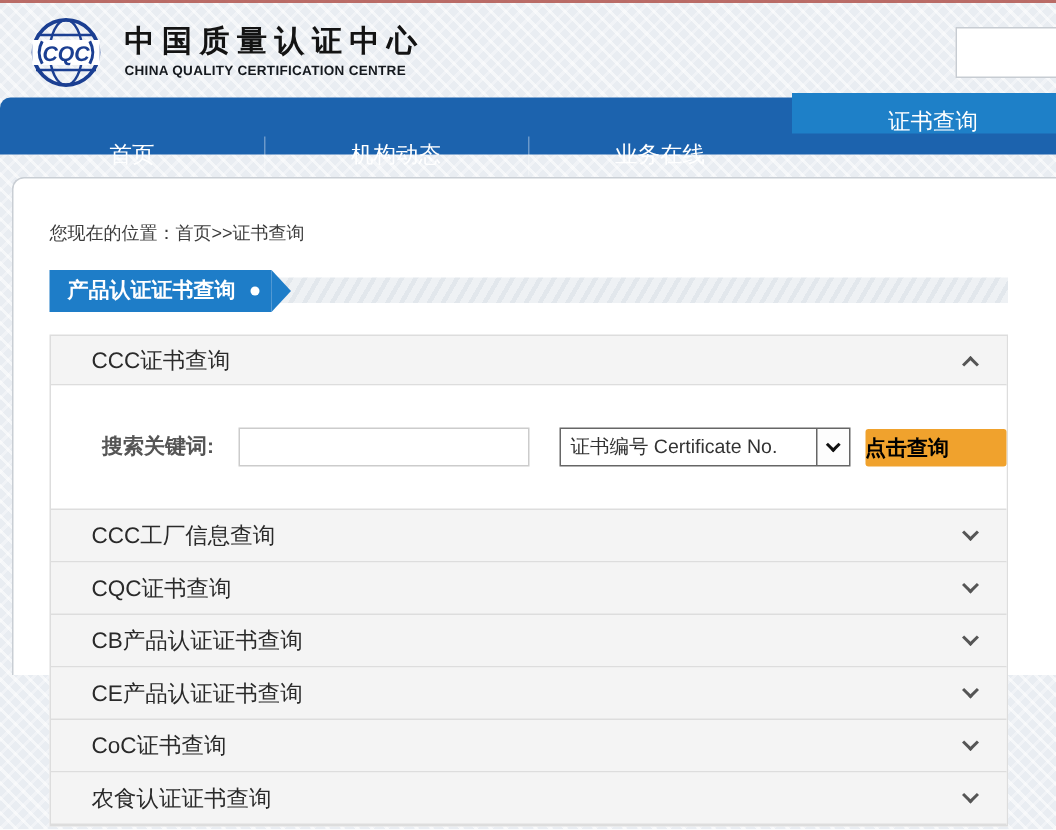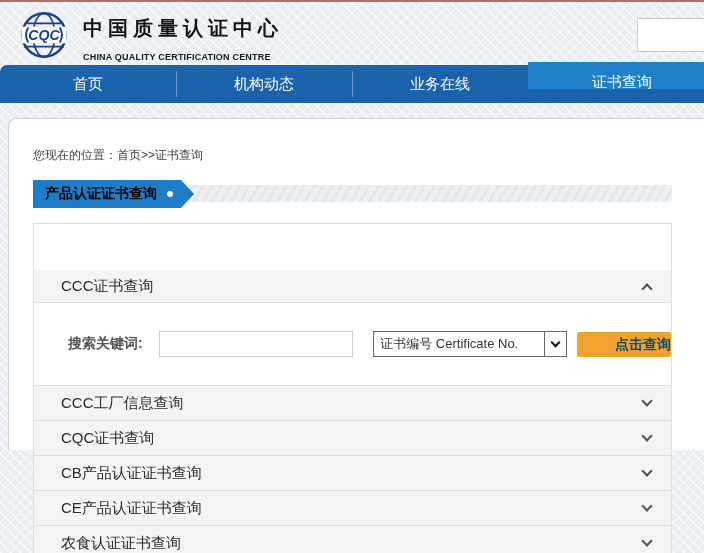--- a/index.html
+++ b/index.html
@@ -14,72 +14,72 @@
     background-image:
       repeating-linear-gradient(45deg, rgba(255,255,255,.55) 0 2px, transparent 2px 7px),
       repeating-linear-gradient(-45deg, rgba(255,255,255,.35) 0 2px, transparent 2px 7px);}
   .top-line{position:absolute;left:0;top:0;width:704px;height:2px;background:var(--top-line);opacity:.85;}
 
   
   .logo-wrap{position:absolute;left:19px;top:10px;display:flex;align-items:flex-start;cursor:pointer;}
   .logo-svg{width:50px;height:50px;display:block;}
   .brand{margin-left:14px;padding-top:6px;}
   .brand-title{font-size:20px;font-weight:600;color:#131313;letter-spacing:5px;line-height:24px;white-space:nowrap;}
-  .brand-sub{font-size:9px;font-weight:bold;color:#15191e;letter-spacing:.2px;margin-top:12px;white-space:nowrap;}
+  .brand-sub{font-size:9px;font-weight:bold;color:#15191e;letter-spacing:.2px;margin-top:2px;white-space:nowrap;}
   .hdr-search{position:absolute;left:637px;top:18px;width:75px;height:34px;background:#fff;border:1px solid #c7ccd2;}
 
   
   .nav{position:absolute;left:0;top:65px;width:704px;height:38px;background:var(--nav-blue);
        border-top-left-radius:7px;display:flex;}
   .nav-item{position:relative;width:176px;height:38px;line-height:38px;text-align:center;
-       color:#fff;font-size:15px;cursor:pointer;}
+       color:#fff;font-size:15px;cursor:pointer;margin-top:20px;}
   .nav-item + .nav-item::before{content:"";position:absolute;left:0;top:6px;height:26px;width:1px;background:rgba(255,255,255,.35);}
   .nav-item.active{background:var(--nav-active-blue);height:27px;line-height:40px;margin-top:-3px;padding-left:12px;}
   .nav-item.active::before{display:none;}
 
   
   .panel{position:absolute;left:8px;top:118px;width:696px;height:332px;background:#fff;
      border-top:1px solid #c9ced4;border-left:1px solid #c9ced4;border-top-left-radius:8px;}
   .breadcrumb{position:absolute;left:24px;top:28px;font-size:12px;color:#3c3c3c;white-space:nowrap;}
 
   
   .banner-track{position:absolute;left:150px;top:66px;width:513px;height:17px;
      background:repeating-linear-gradient(120deg,#eef1f4 0 5px,#e2e7ec 5px 8px);}
   .banner{position:absolute;left:24px;top:61px;height:28px;display:flex;align-items:stretch;}
-  .banner-box{background:var(--banner-blue);color:#000000;font-size:14px;font-weight:bold;
+  .banner-box{background:var(--banner-blue);color:#ffffff;font-size:14px;font-weight:bold;
      display:flex;align-items:center;padding:0 6px 0 12px;white-space:nowrap;text-align:center;}
   .banner-dot{width:6px;height:6px;border-radius:50%;background:#fff;margin-left:10px;margin-right:2px;}
   .banner-tip{width:0;height:0;border-top:14px solid transparent;border-bottom:14px solid transparent;
      border-left:13px solid var(--banner-blue);}
 
   
   .accordion{position:absolute;left:24px;top:104px;width:639px;border:1px solid var(--border-gray);background:#fff;}
   .acc-header{height:33px;background:var(--section-bg);border-bottom:1px solid var(--border-gray);
-     display:flex;align-items:center;padding:0 20px 0 27px;cursor:pointer;margin-top:46px;}
+     display:flex;align-items:center;padding:0 20px 0 27px;cursor:pointer;}
   .acc-row{height:35px;background:var(--section-bg);border-bottom:1px solid var(--border-gray);
      display:flex;align-items:center;padding:0 20px 0 27px;cursor:pointer;}
   .acc-row:last-child{border-bottom:1px solid var(--border-gray);}
   .acc-label{font-size:15px;color:#2a2a2a;flex:1;white-space:nowrap;}
   .chev{width:8px;height:8px;border-right:2px solid #555;border-bottom:2px solid #555;flex:none;}
   .chev.up{transform:rotate(-135deg);margin-top:5px;}
   .chev.down{transform:rotate(45deg);margin-top:-4px;}
 
   
   .acc-body{height:83px;background:#fff;border-bottom:1px solid var(--border-gray);
      display:flex;align-items:center;padding-left:34px;}
   .form-label{font-size:14px;font-weight:bold;color:#555;white-space:nowrap;}
   .kw-input{width:196px;height:26px;border:1px solid #ccc;background:#fff;margin-left:16px;
      font-size:13px;color:#333;padding:0 6px;outline:none;}
   .sel{width:195px;height:26px;border:1px solid #666;background:#fff;margin-left:20px;
      display:flex;align-items:center;cursor:pointer;}
   .sel-text{flex:1;font-size:13px;color:#333;padding:0 6px;white-space:nowrap;overflow:hidden;}
   .sel-arrow{width:22px;height:24px;border-left:1px solid #666;display:flex;align-items:center;justify-content:center;background:#fdfdfd;}
   .sel-chev{width:7px;height:7px;border-right:2px solid #111;border-bottom:2px solid #111;transform:rotate(45deg);margin-top:-3px;}
-  .go-btn{width:95px;height:25px;margin-left:10px;background:var(--button-orange);color:#0c4a6e;
-     font-size:14px;font-weight:bold;border:none;border-radius:2px;cursor:pointer;line-height:25px;text-align:right;}
+  .go-btn{width:95px;height:25px;margin-left:10px;background:var(--button-orange);color:#000000;
+     font-size:14px;font-weight:bold;border:none;border-radius:2px;cursor:pointer;line-height:25px;text-align:left;}
 </style>
 </head>
 <body>
 
 <div id="stage">
   <div class="top-line"></div>
 
   <div class="logo-wrap">
     <svg class="logo-svg" viewBox="0 0 60 60">
       <circle cx="30" cy="30" r="26" fill="none" stroke="#1b3f92" stroke-width="3"></circle>
@@ -146,19 +146,23 @@
       </div>
       <div class="acc-row">
         <span class="acc-label">CB产品认证证书查询</span>
         <span class="chev down"></span>
       </div>
       <div class="acc-row">
         <span class="acc-label">CE产品认证证书查询</span>
         <span class="chev down"></span>
       </div>
       <div class="acc-row">
+        <span class="acc-label">CoC证书查询</span>
+        <span class="chev down"></span>
+      </div>
+      <div class="acc-row">
         <span class="acc-label">农食认证证书查询</span>
         <span class="chev down"></span>
       </div>
 
     </div>
   </div>
 </div>
 
 </body></html>

